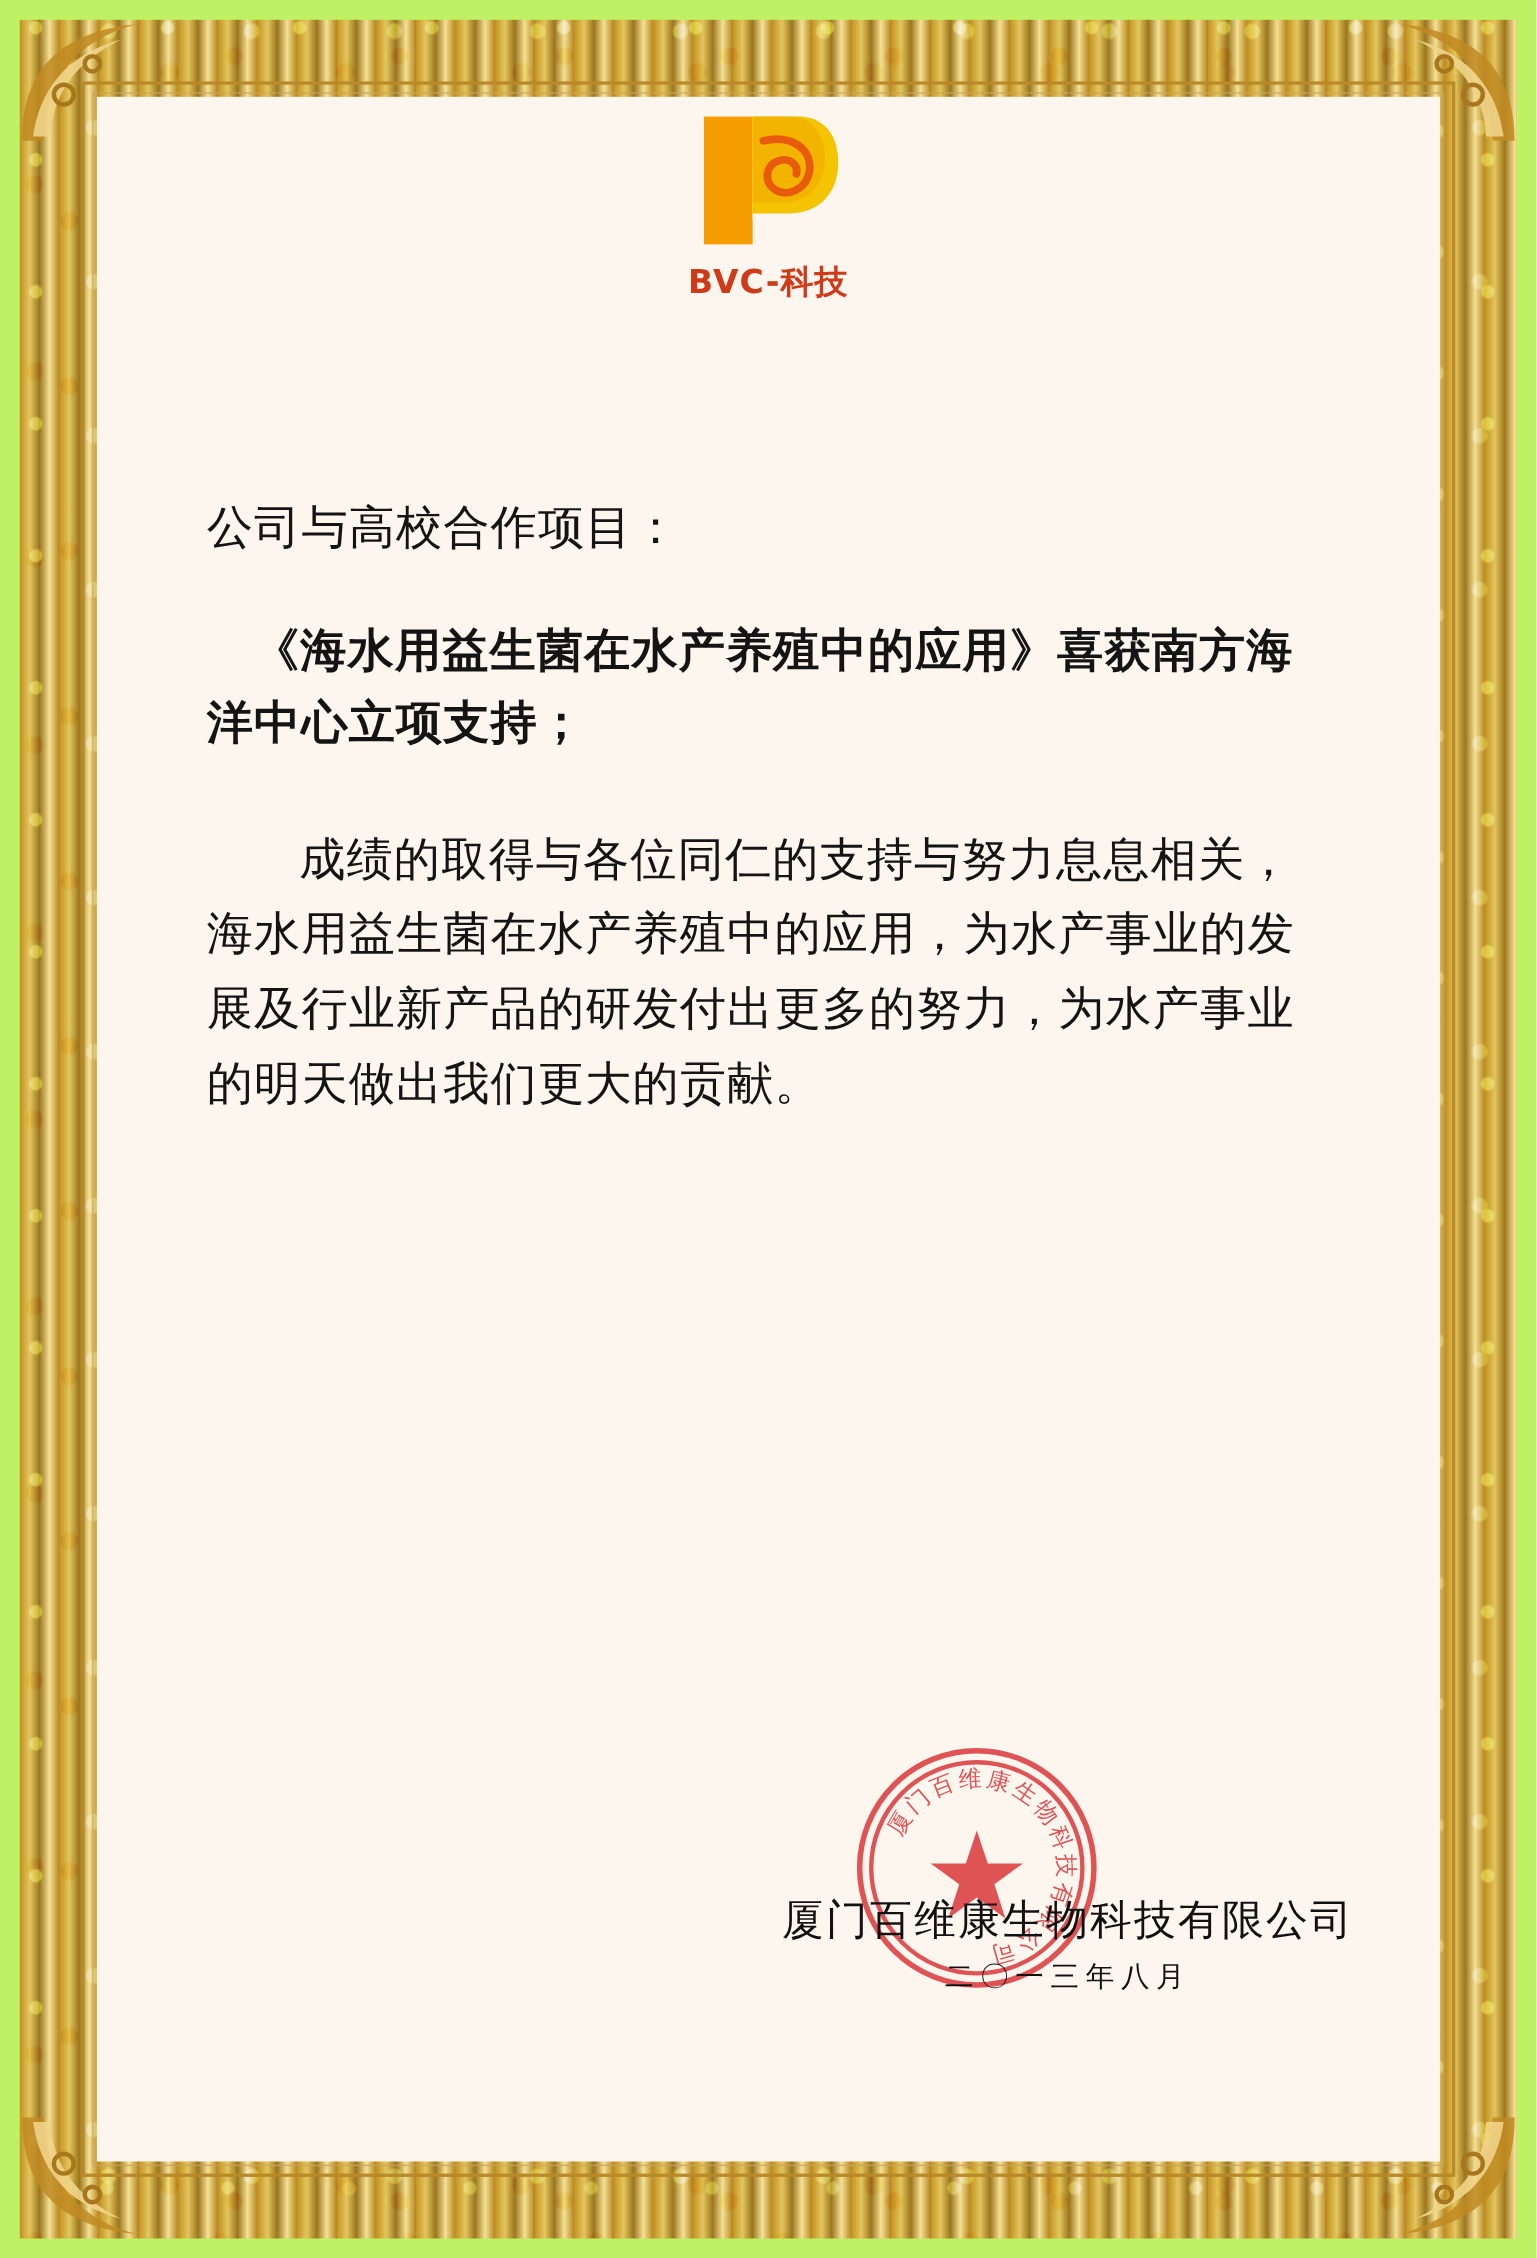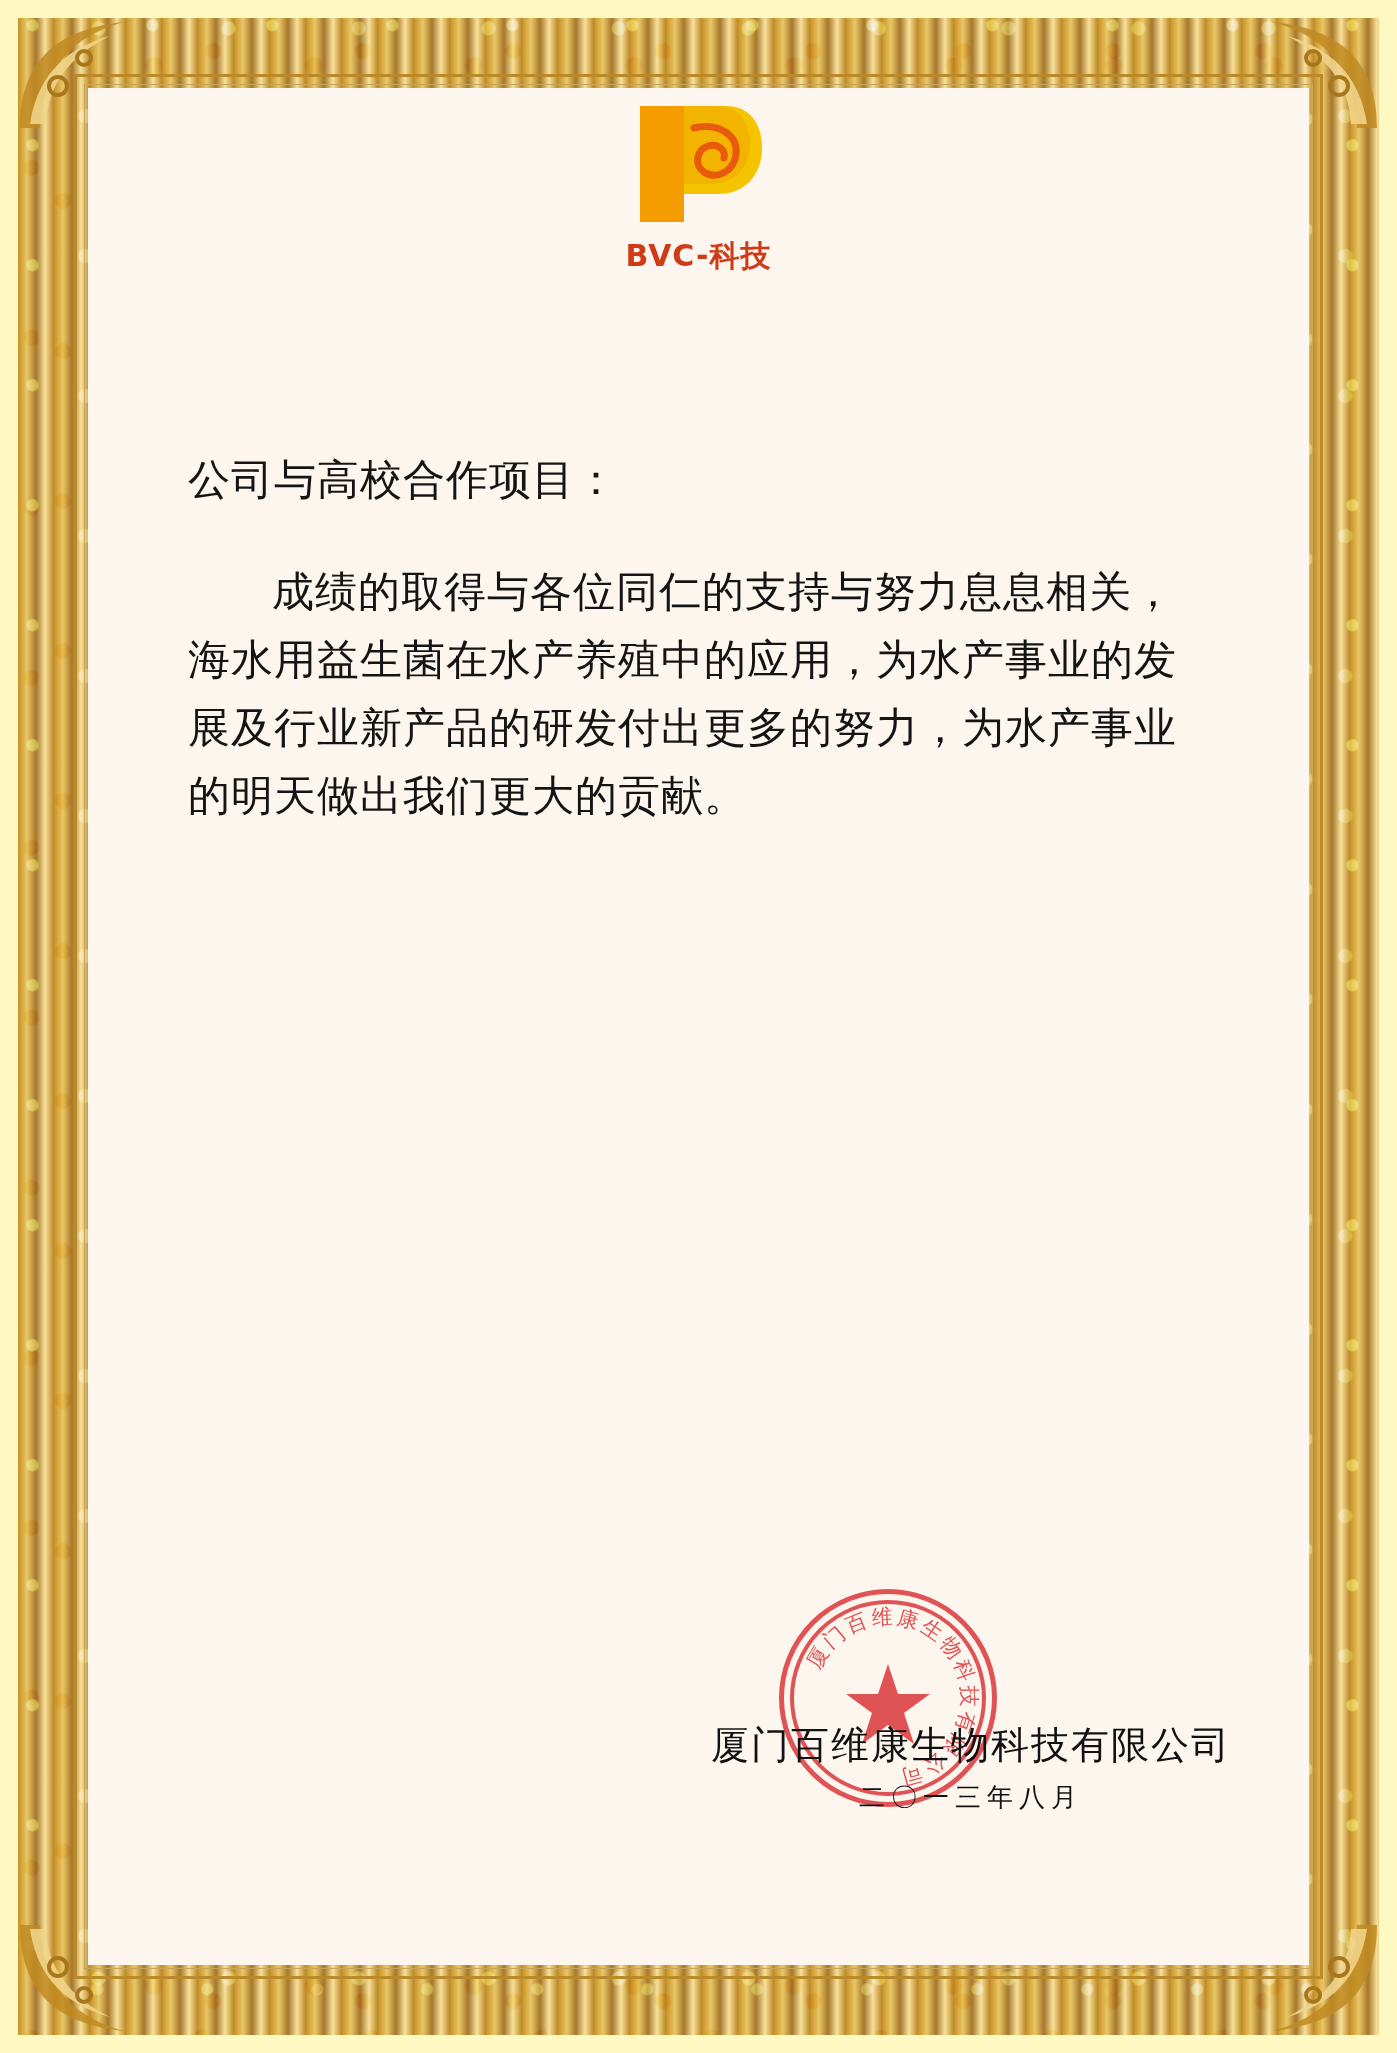--- a/index.html
+++ b/index.html
@@ -11,21 +11,21 @@
     width: 1397px;
     height: 2053px;
     font-family: "DejaVu Sans", "Liberation Sans", sans-serif;
     overflow: hidden;
   }
 
   .certificate {
     position: relative;
     width: 1397px;
     height: 2053px;
-    background: #fef9c3;
+    background: #bef264;
     box-sizing: border-box;
   }
 
   
   .border-outer {
     position: absolute;
     left: 18px;
     top: 18px;
     right: 18px;
     bottom: 18px;
@@ -261,20 +261,21 @@
           <path d="M60 26 C86 20 104 34 102 52 C100 70 82 78 70 70 C60 63 62 48 74 44 C84 41 92 48 90 56" fill="none" stroke="#e85b0c" stroke-width="7" stroke-linecap="round"></path>
           <rect x="6" y="98" width="44" height="22" fill="#f59c00"></rect>
         </svg>
       </div>
       <div class="logo-text">BVC-科技</div>
     </div>
 
 
     <div class="body-text">
       <p class="para lead">公司与高校合作项目：</p>
+      <p class="para highlight">《海水用益生菌在水产养殖中的应用》喜获南方海洋中心立项支持；</p>
       <p class="para indent">成绩的取得与各位同仁的支持与努力息息相关，海水用益生菌在水产养殖中的应用，为水产事业的发展及行业新产品的研发付出更多的努力，为水产事业的明天做出我们更大的贡献。</p>
     </div>
 
     <div class="stamp">
       <svg viewBox="0 0 208 208">
         <defs>
           <path id="ringpath" d="M104,104 m-74,0 a74,74 0 1,1 148,0 a74,74 0 1,1 -148,0"></path>
         </defs>
         <circle cx="104" cy="104" r="96" fill="none" stroke="#d9262b" stroke-width="4"></circle>
         <text font-size="21" fill="#d9262b" letter-spacing="3" font-family="'DejaVu Sans', sans-serif">

